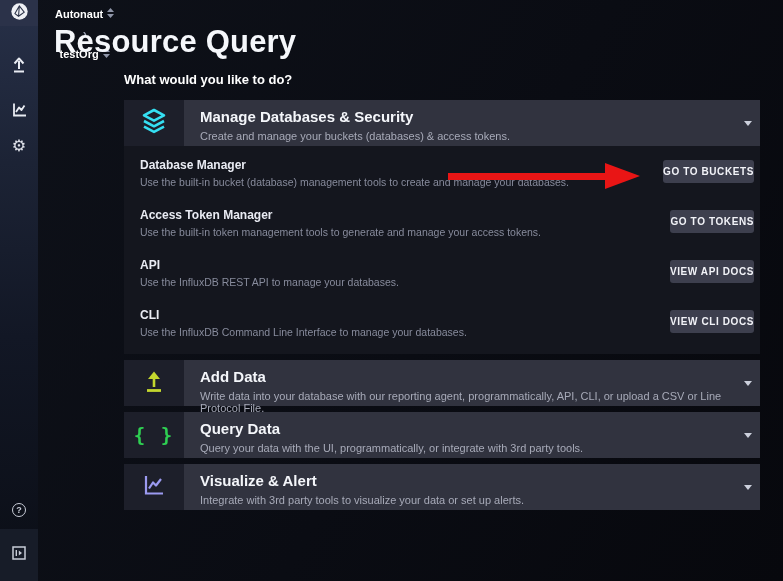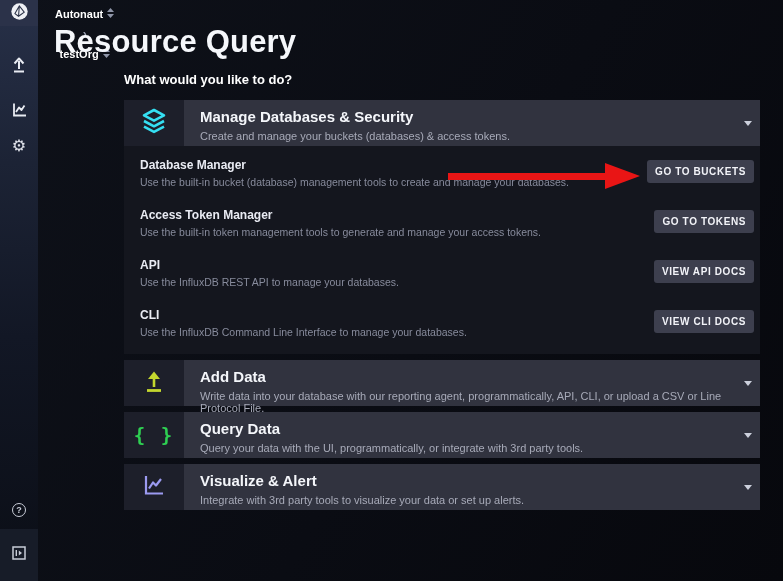--- a/index.html
+++ b/index.html
@@ -41,21 +41,21 @@
   .head-title { font-size:15px; font-weight:bold; color:#f4f6fa; line-height:1.25; }
   .head-desc { font-size:11px; color:#a7aab8; margin-top:3px; }
   .caret { position:absolute; right:8px; top:50%; margin-top:-2px; width:0; height:0;
     border-left:4px solid transparent; border-right:4px solid transparent; border-top:5px solid #ccd0dc; cursor:pointer; }
 
   .panel-body { background:#14161e; padding:4px 0; }
   .item { display:flex; justify-content:space-between; align-items:flex-start; height:50px; padding:8px 6px 0 16px; }
   .item-title { font-size:12px; font-weight:bold; color:#e9ebf3; }
   .item-desc { font-size:10.5px; color:#878b9c; margin-top:4px; }
   .btn { flex:none; margin-top:2px; background:#3d3f4e; color:#f2f3f8; border:none; border-radius:3px;
-    font-family:inherit; font-size:10px; font-weight:bold; letter-spacing:0.6px; padding:6px 8px; cursor:pointer; }
+    font-family:inherit; font-size:10px; font-weight:bold; letter-spacing:0.6px; padding:6px 0; cursor:pointer; }
 
   .braces-glyph { font-family:"DejaVu Sans Mono", monospace; font-size:19px; font-weight:bold;
     color:#2ecf52; letter-spacing:2px; }
 
   .red-arrow { position:absolute; left:410px; top:162px; pointer-events:none; }
 </style>
 </head>
 <body>
 
 <div class="screen">

